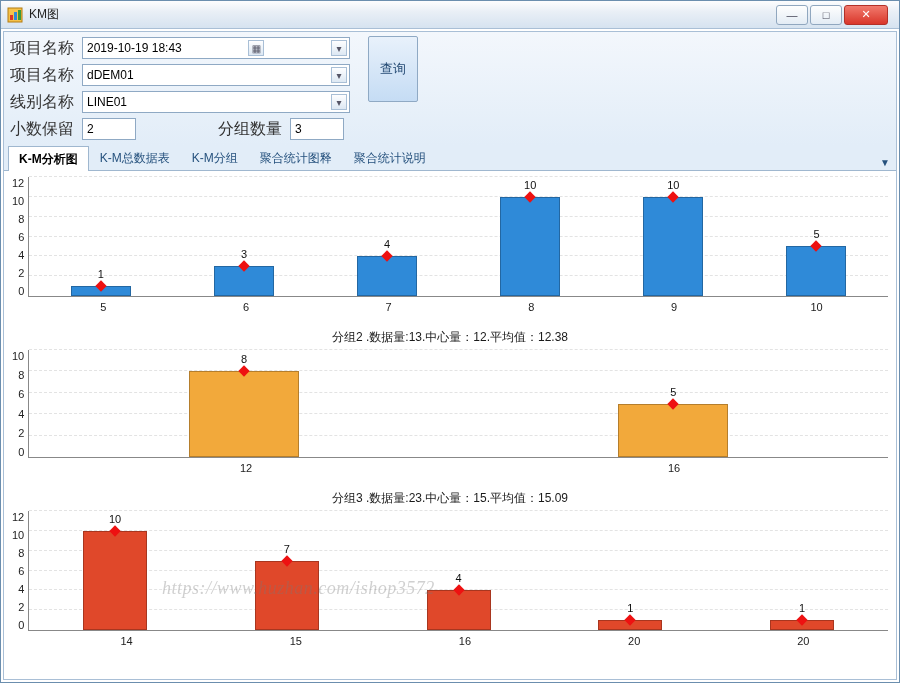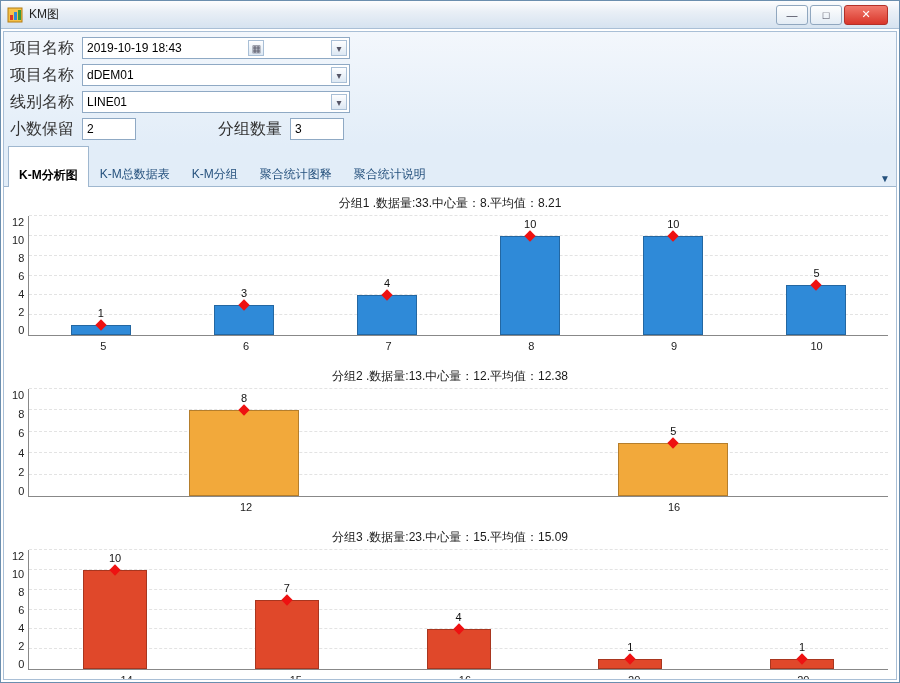--- a/index.html
+++ b/index.html
@@ -14,21 +14,21 @@
   .winbtn.close { background:linear-gradient(#f17a6d,#d9362a); color:#fff; border-color:#b23028; width:44px; }
   .win-inner { border:1px solid #a9bfd6; margin:2px; flex:1; display:flex; flex-direction:column; min-height:0; background:#eaf2fb; }
   .form-area { background: linear-gradient(#f3f7fc,#e2edf8); padding:4px 6px 4px 6px; display:flex; align-items:flex-start; }
   .form-grid { display:grid; grid-template-columns: auto 130px auto 60px; grid-auto-rows:24px; gap:3px 6px; align-items:center; }
   .lbl { color:#333; font-size:16px; padding-right:2px; }
   .field { display:flex; align-items:center; height:22px; border:1px solid #8fa9c4; background:#fff; padding:0 2px 0 4px; font-size:12px; }
   .field .arrow, .field .datepick { width:16px; height:16px; border:1px solid #a9bfd6; margin-left:auto; background:linear-gradient(#fefeff,#dde8f3); display:flex; align-items:center; justify-content:center; font-size:10px; color:#556; }
   .field.small { width:54px; }
   .query-btn { width:50px; height:66px; margin-left:18px; border:1px solid #8fa9c4; background:linear-gradient(#e8f1fb,#c5dcf4); display:flex; align-items:center; justify-content:center; font-size:13px; color:#264c75; border-radius:2px; }
   .tabs-row { display:flex; align-items:flex-end; border-bottom:1px solid #9fb7cf; background:#e2edf8; padding-left:4px; }
-  .tab { padding:20px 10px 3px; border:1px solid transparent; border-bottom:none; font-size:12px; color:#25517d; cursor:default; }
+  .tab { padding:4px 10px 3px; border:1px solid transparent; border-bottom:none; font-size:12px; color:#25517d; cursor:default; }
   .tab.active { background:#fff; border-color:#9fb7cf; font-weight:bold; color:#000; margin-bottom:-1px; }
   .tabs-row .drop { margin-left:auto; padding:2px 6px; color:#25517d; font-size:10px; }
   .charts { flex:1; overflow:auto; background:#fff; padding:6px 8px 8px 8px; }
   .chart { position:relative; }
   .chart-title { text-align:center; font-size:12px; color:#1a1a1a; padding:2px 0 4px; }
   .plot { display:flex; }
   .yaxis { display:flex; flex-direction:column; justify-content:space-between; align-items:flex-end; font-size:11px; color:#222; padding-right:4px; }
   .plot-area { flex:1; position:relative; border-left:1px solid #888; border-bottom:1px solid #888; }
   .grid-line { position:absolute; left:0; right:0; border-top:1px dashed #e3e3e3; }
   .bars { position:absolute; left:0; right:0; bottom:0; top:0; display:flex; justify-content:space-around; align-items:flex-end; }
@@ -86,36 +86,36 @@
 
         <span class="lbl">小数保留</span>
         <div class="field small">
           <span>2</span>
         </div>
         <span class="lbl">分组数量</span>
         <div class="field small">
           <span>3</span>
         </div>
       </div>
+      <div class="query-btn">查询</div>
     </div>
 
     <div class="tabs-row">
 
       <div class="tab active">K-M分析图</div>
         <div class="tab">K-M总数据表</div>
         <div class="tab">K-M分组</div>
         <div class="tab">聚合统计图释</div>
         <div class="tab">聚合统计说明</div>
         <span class="drop">▼</span>
     </div>
 
     <div class="charts">
 
       <div class="chart" style="margin-bottom: 14px;">
-          <div class="chart-title">分组1 .数据量:33.中心量：8.平均值：8.21</div>
           <div class="plot" style="height: 120px;">
             <div class="yaxis">
               <span>12</span>
               <span>10</span>
               <span>8</span>
               <span>6</span>
               <span>4</span>
               <span>2</span>
               <span>0</span>
             </div>
@@ -262,17 +262,18 @@
           <div style="display: flex; gap: 10px;">
             <div style="width: 20px;"></div>
             <div class="xaxis" style="padding-left: 0px; flex: 1 1 0%;">
               <div style="width: 64px;">14</div>
               <div style="width: 64px;">15</div>
               <div style="width: 64px;">16</div>
               <div style="width: 64px;">20</div>
               <div style="width: 64px;">20</div>
             </div>
           </div>
+          <div class="watermark">https://www.huzhan.com/ishop3572</div>
         </div>
     </div>
 
   </div>
 </div>
 
 </body></html>

